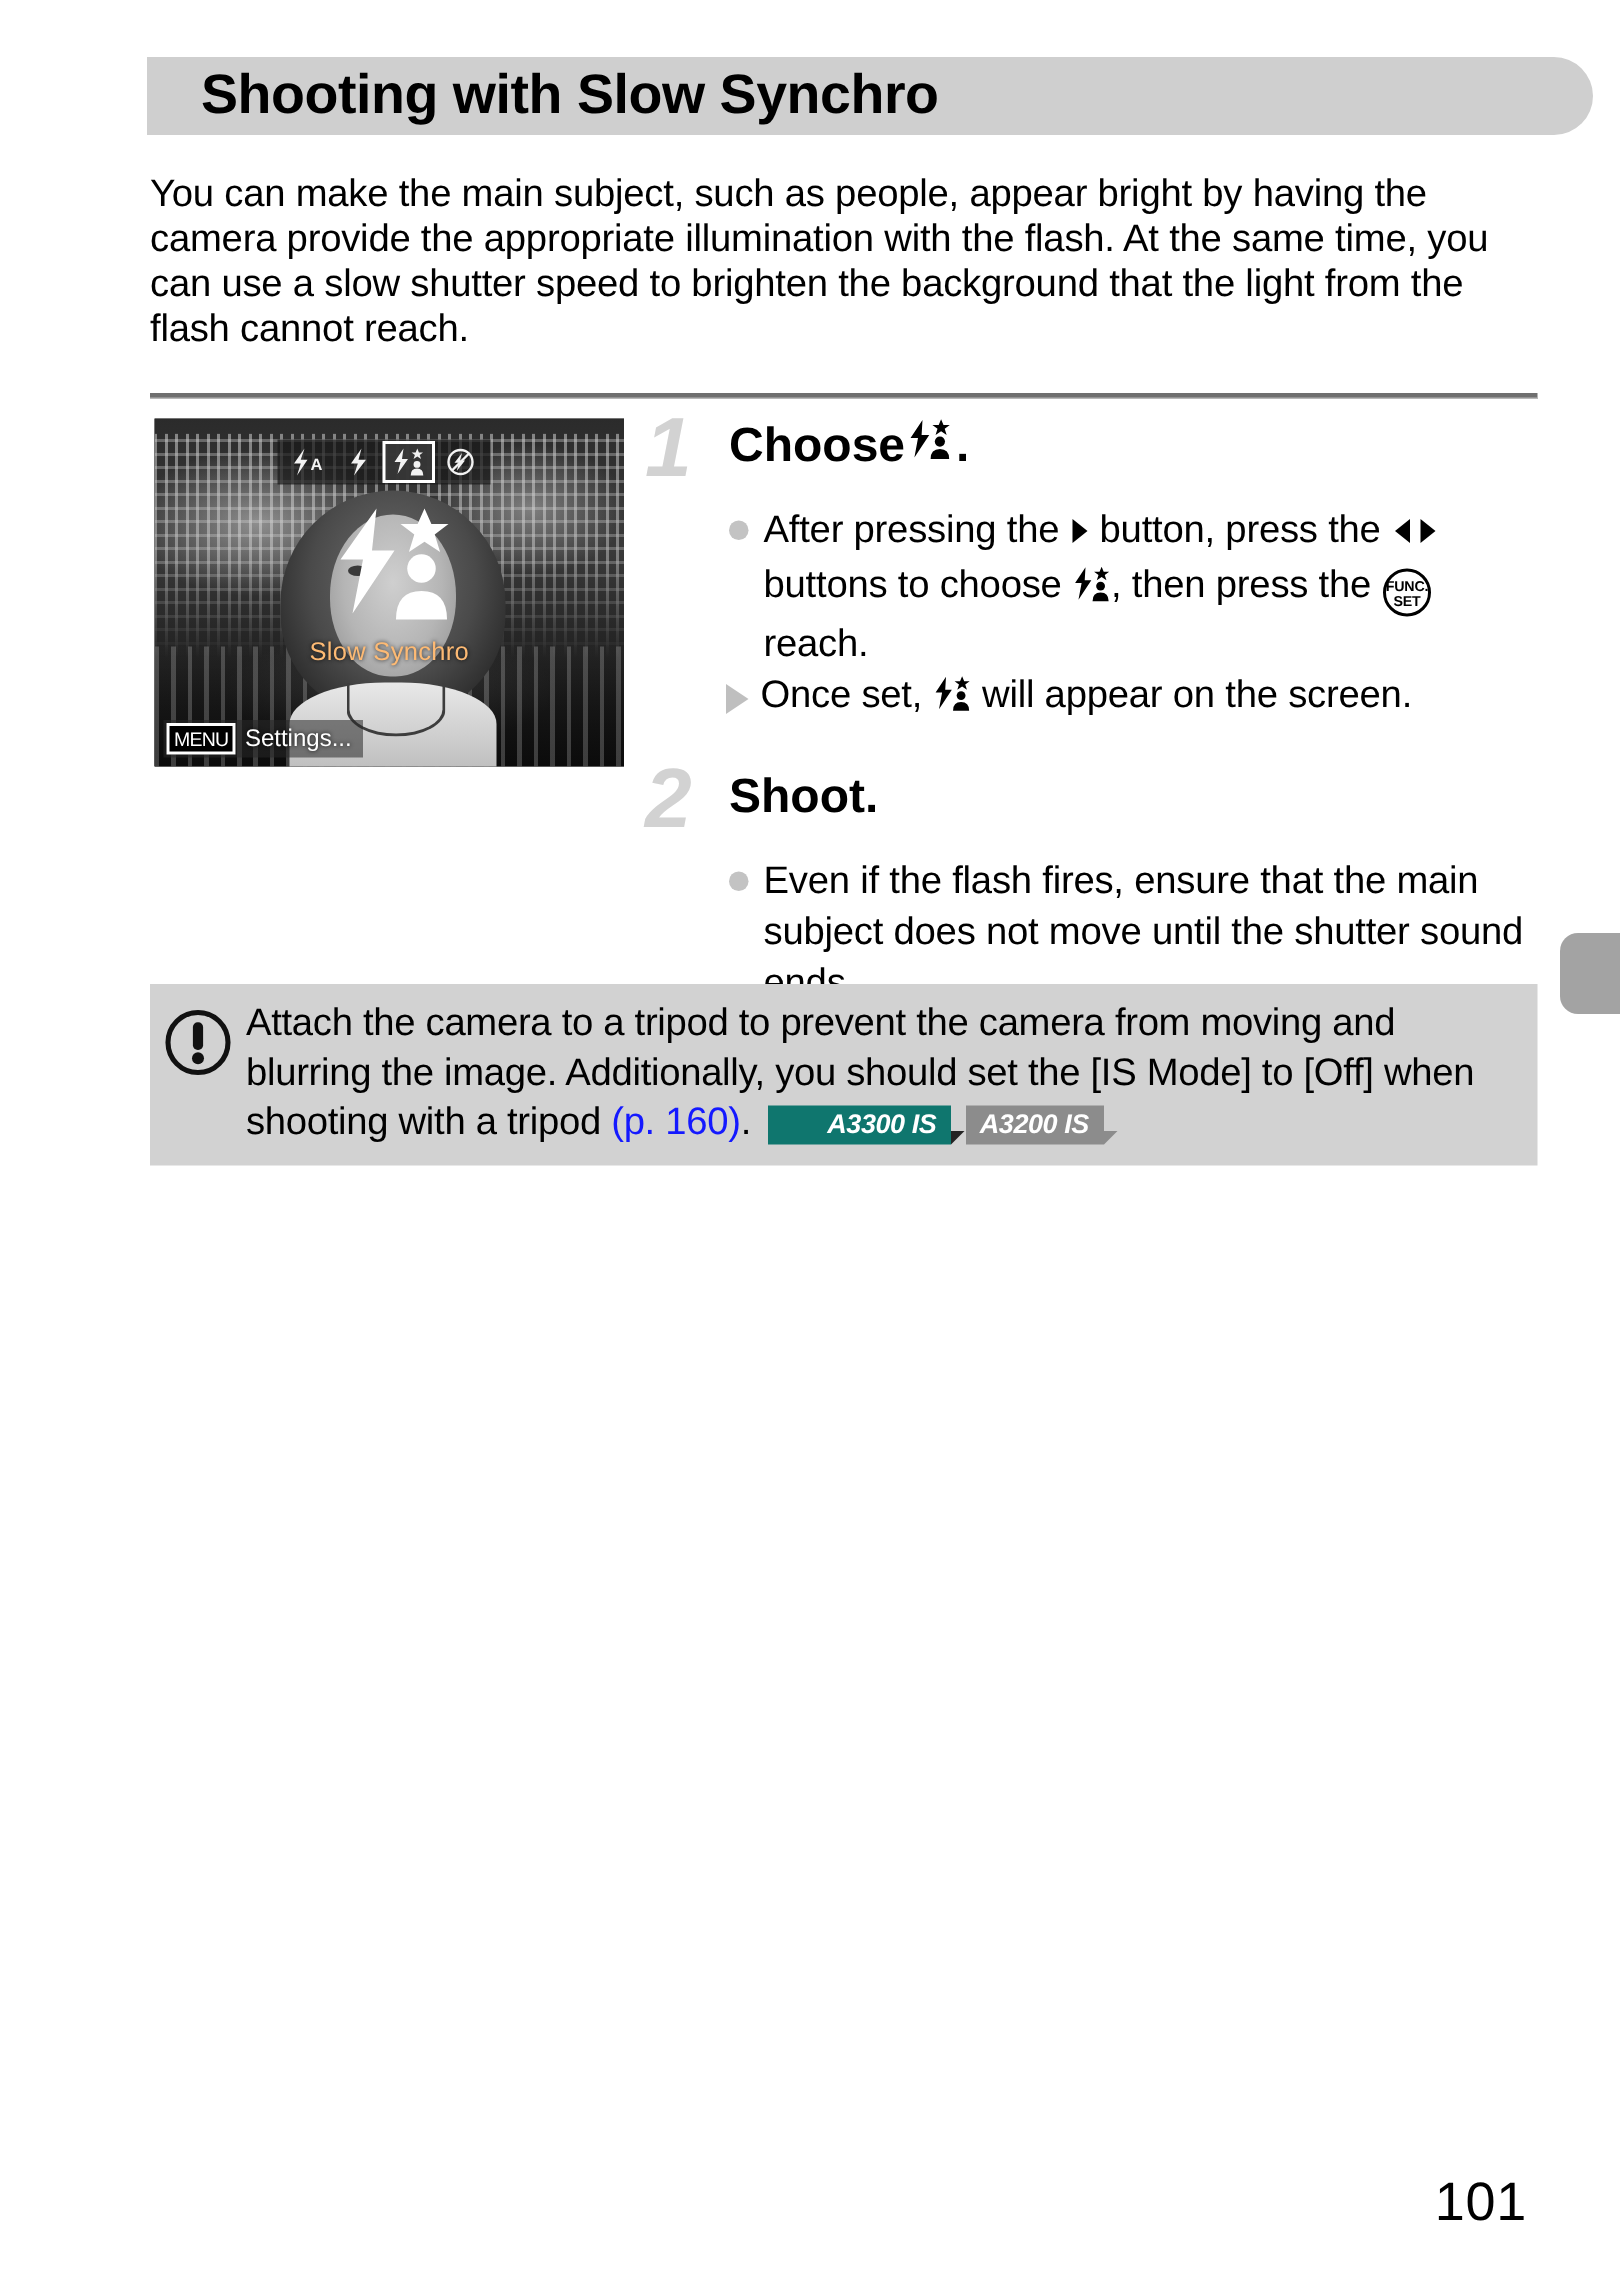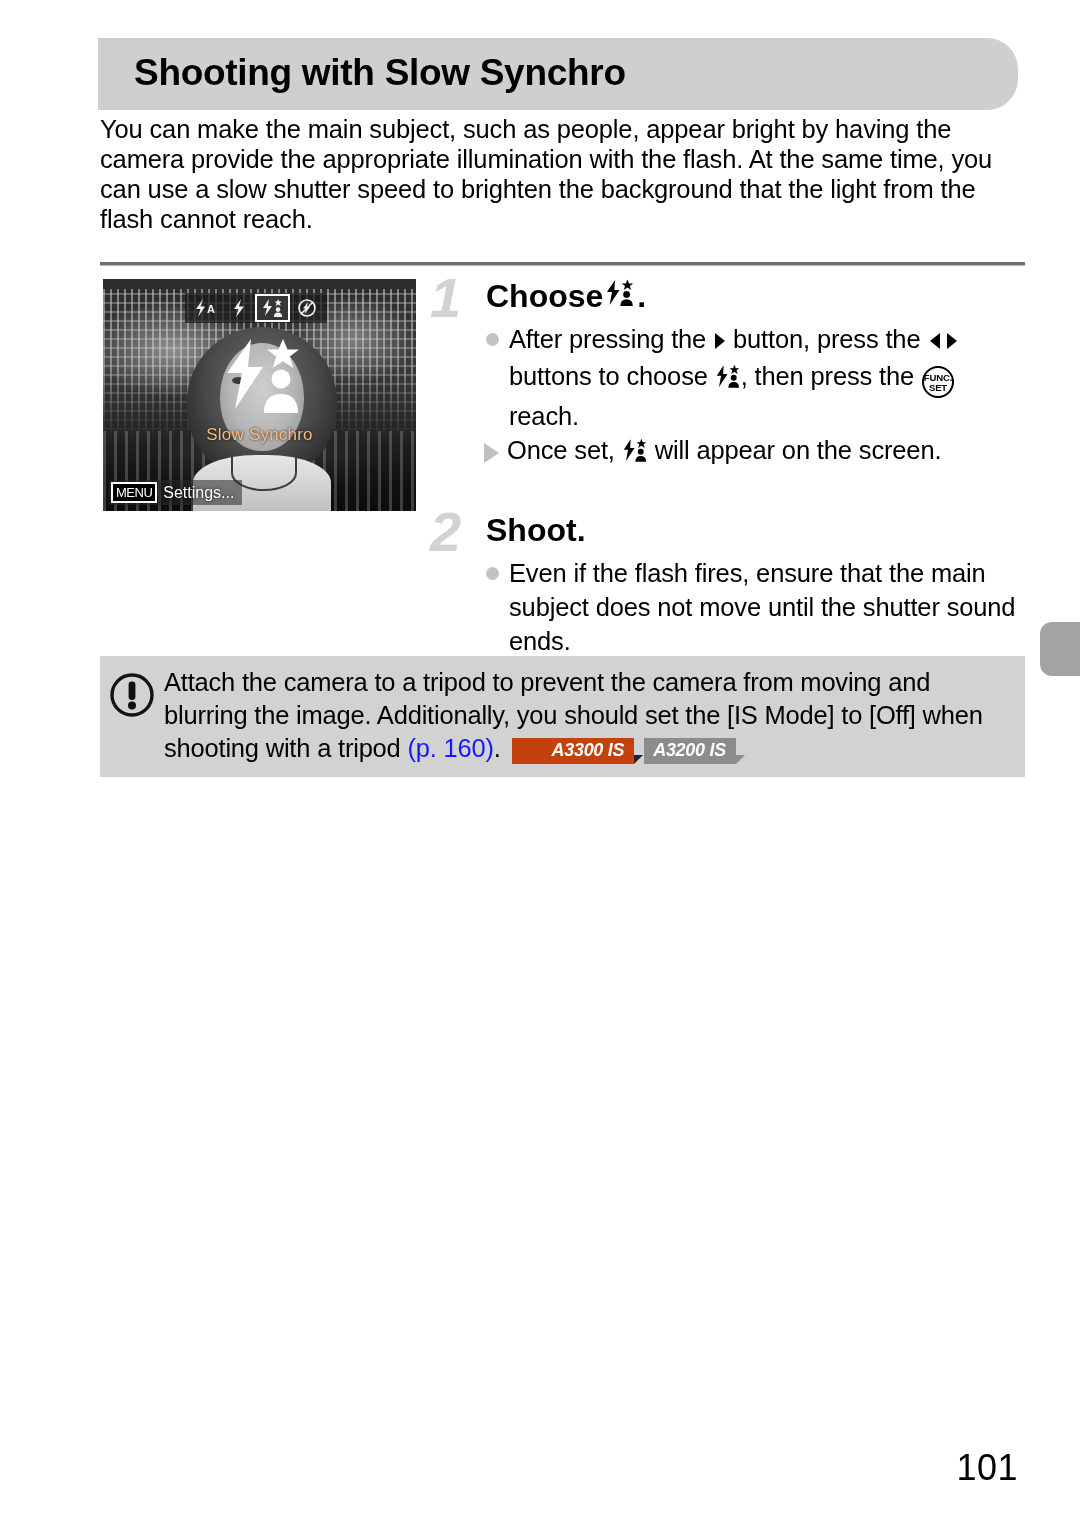--- a/index.html
+++ b/index.html
@@ -15,23 +15,24 @@
     color: #000000;
     overflow: hidden;
   }
 
   
   .header-bar {
     position: absolute;
     left: 98px;
     top: 38px;
     width: 920px;
-    height: 72px;
+    height: 52px;
     background: #cfcfcf;
     border-radius: 0 31px 31px 0;
+    padding-left: 44px;
   }
   .header-title {
     position: absolute;
     left: 36px;
     top: 50%;
     transform: translateY(-52%);
     font-size: 37px;
     font-weight: bold;
     letter-spacing: -0.3px;
     white-space: nowrap;
@@ -234,21 +235,21 @@
     font-size: 32px;
     font-weight: bold;
     line-height: 40px;
     display: flex;
     align-items: center;
     gap: 2px;
     white-space: nowrap;
   }
   .bullets {
     margin-left: 56px;
-    margin-top: 6px;
+    margin-top: 20px;
   }
   .bullet-row {
     display: flex;
     align-items: flex-start;
     font-size: 25.5px;
     line-height: 34px;
     letter-spacing: -0.15px;
   }
   .dot-bullet {
     flex: 0 0 auto;
@@ -307,21 +308,21 @@
     color: #ffffff;
     font-size: 18px;
     font-weight: bold;
     font-style: italic;
     letter-spacing: -0.3px;
     padding: 2px 10px 3px 9px;
     margin: 0 6px 0 4px;
     vertical-align: 1px;
     line-height: 1.15;
   }
-  .model-badge.dark { background: #c2410c; padding-left: 40px; }
+  .model-badge.dark { background: #0f766e; padding-left: 40px; }
   .model-badge.grey { background: #8c8c8c; }
   .model-badge::after {
     content: "";
     position: absolute;
     right: -9px;
     bottom: 0;
     width: 0; height: 0;
     border-top: 9px solid #242424;
     border-right: 9px solid transparent;
   }

